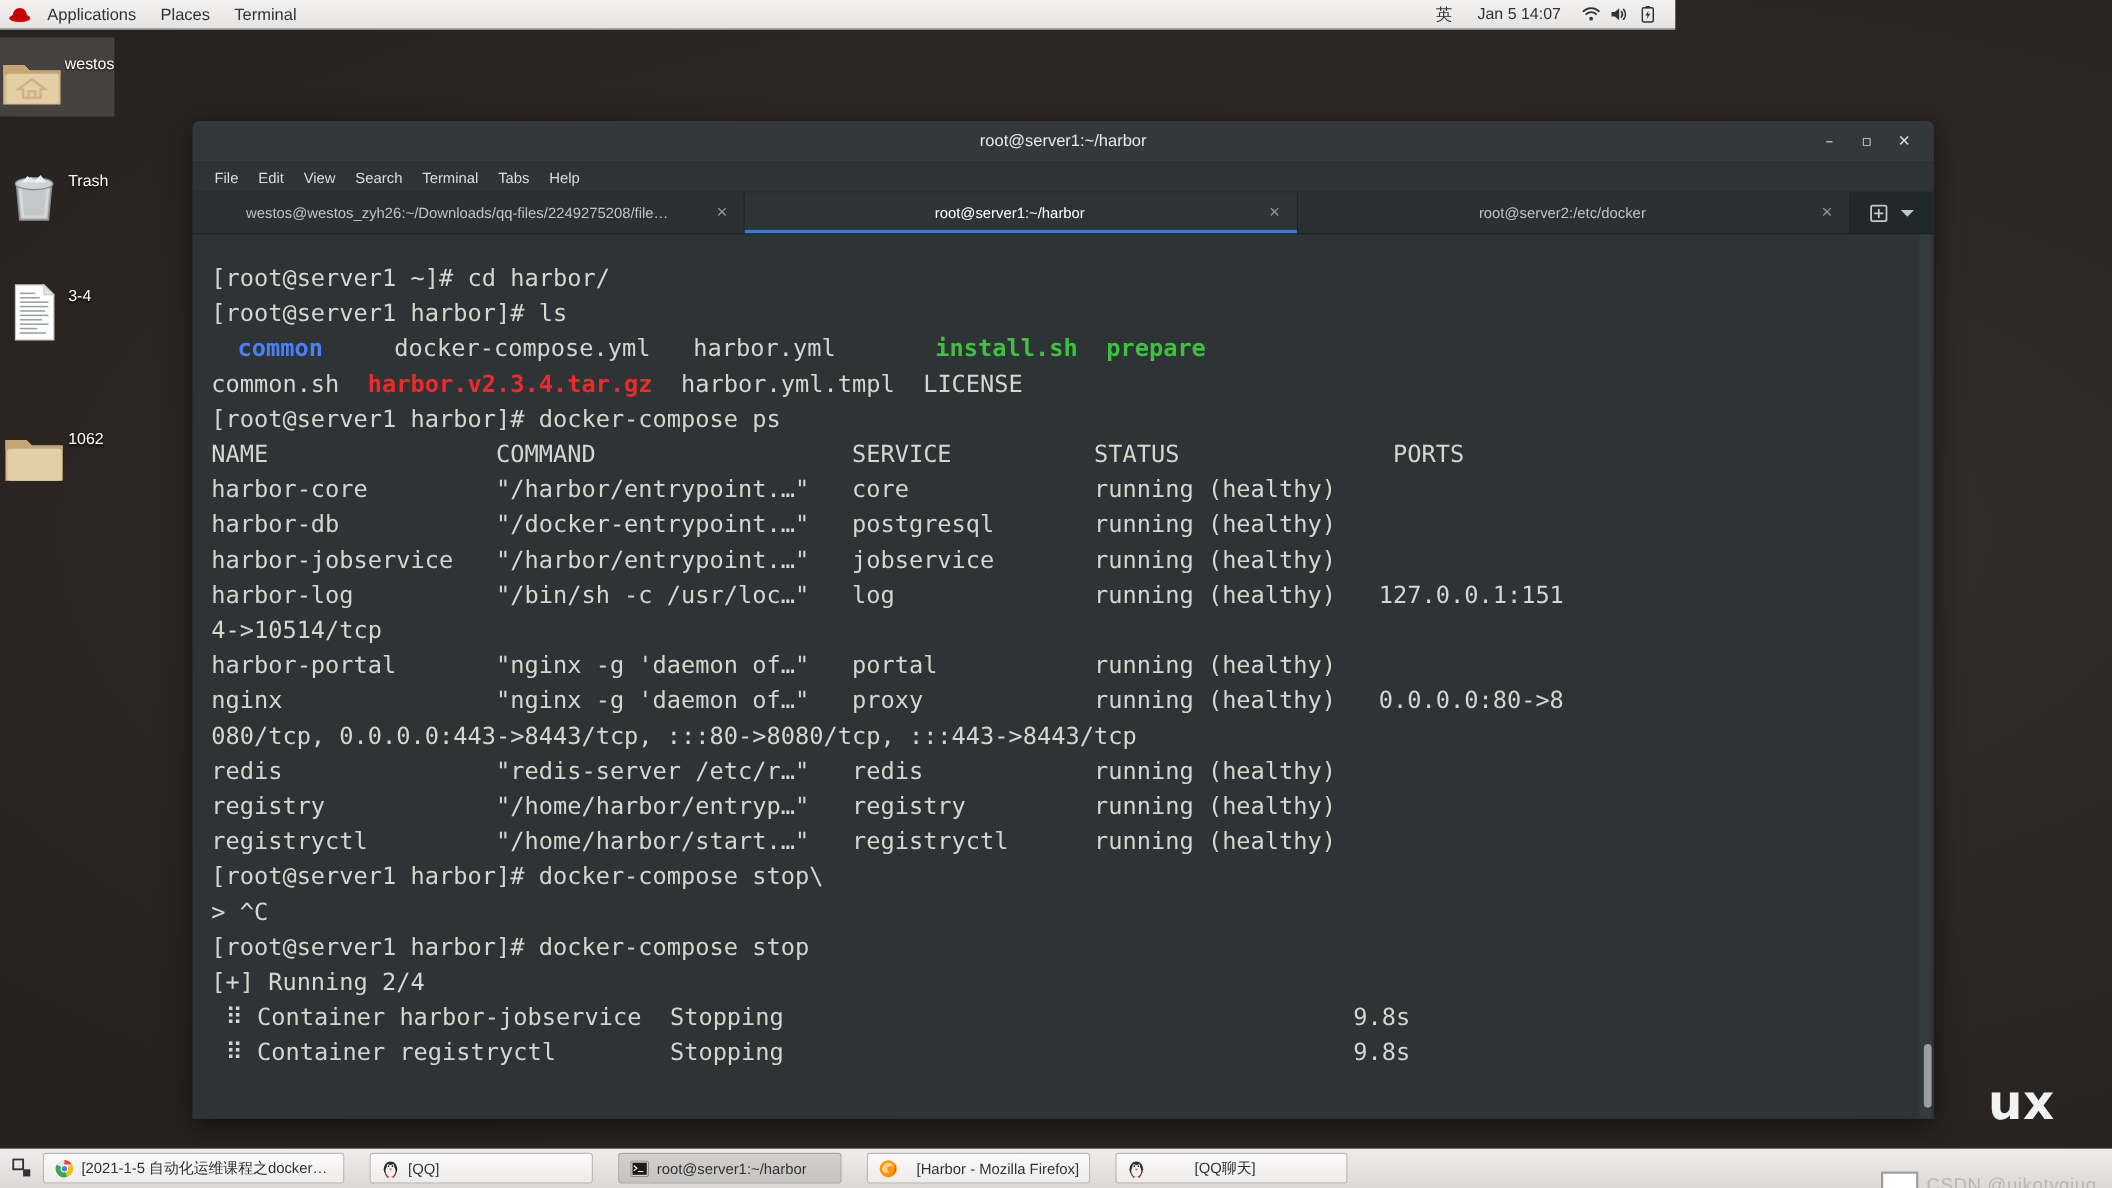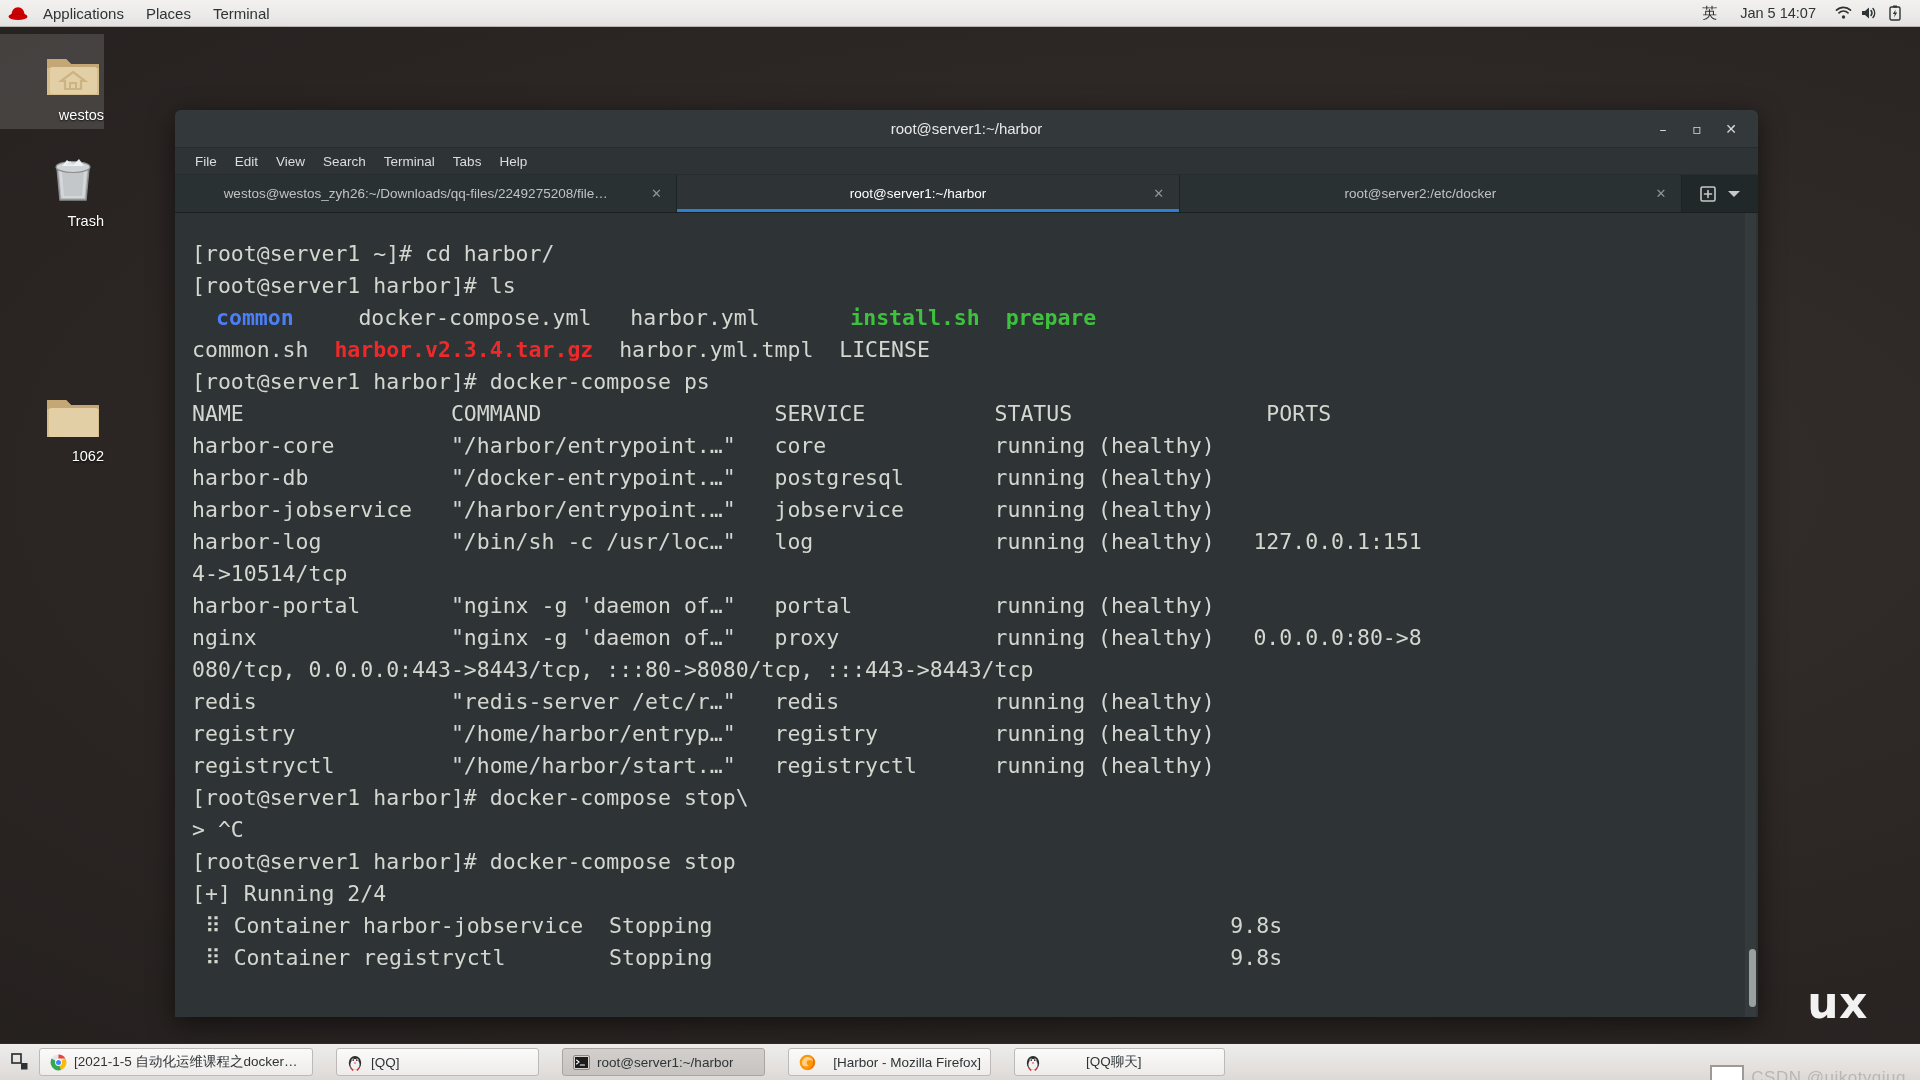--- a/index.html
+++ b/index.html
@@ -23,21 +23,21 @@
     font-weight: 700;
     color: #f2f2f2;
     letter-spacing: 0.5px;
     font-family: "DejaVu Sans", sans-serif;
     white-space: nowrap;
   }
 
   
   #top-panel {
     position: absolute; left: 0; top: 0;
-    width: 1920px; height: 27px;
+    width: 1523px; height: 27px;
     background: linear-gradient(180deg, #f2f1f0 0%, #eceae8 60%, #e4e2e0 100%);
     border-bottom: 1px solid #b6b3b0;
     display: flex; align-items: center;
     font-size: 15px; color: #2e3436;
     z-index: 50;
   }
   #top-panel .tp-left { display: flex; align-items: center; height: 100%; }
   #top-panel .tp-right { margin-left: auto; display: flex; align-items: center; height: 100%; padding-right: 12px; gap: 0; }
   .tp-item {
     padding: 0 11px; height: 100%;
@@ -47,22 +47,22 @@
   }
   .redhat-logo { width: 24px; height: 22px; display:flex; align-items:center; justify-content:center; margin-left: 6px; margin-right: 2px;}
   .tp-clock { padding: 0 14px; font-size: 14.5px; color: #2e3436; }
   .tp-lang { padding: 0 9px; font-size: 15px; color: #2e3436; font-family: "DejaVu Sans", sans-serif; }
   .tp-icon { width: 26px; height: 100%; display: flex; align-items: center; justify-content: center; }
 
   
   .desk-icon {
     position: absolute;
     width: 104px;
-    display: flex; flex-direction: column;
-    align-items: flex-end;
+    display: flex; flex-direction: row;
+    align-items: flex-start;
     padding-top: 10px;
     padding-bottom: 6px;
   }
   .desk-icon.selected { background: rgba(255,255,255,0.14); }
   .desk-icon .ico { width: 62px; height: 56px; display:flex; align-items:flex-end; justify-content:center; }
   .desk-icon .lbl {
     margin-top: 7px;
     color: #fff; font-size: 14.5px;
     text-shadow: 0 1px 2px rgba(0,0,0,0.85);
     font-family: "Liberation Sans", sans-serif;
@@ -279,20 +279,41 @@
         <path d="M13 16 L15.5 44 H38.5 L41 16 Z" fill="#d5d8da"></path>
         <path d="M16 18 L18 42 H36 L38 18 Z" fill="#c3c7ca"></path>
         <ellipse cx="27" cy="13" rx="17" ry="5.5" fill="#cfd3d6" stroke="#8a8d8f" stroke-width="1.2"></ellipse>
         <path d="M16 12 L21 6 L27 11 L33 5 L38 12 Z" fill="#eef3f6" opacity="0.95"></path>
         <path d="M20 11 L24 7 L28 11 Z" fill="#dde6ec"></path>
       </svg>
     </div>
     <div class="lbl">Trash</div>
   </div>
 
+  <div class="desk-icon" style="left:0px; top:245px;">
+    <div class="ico">
+      <svg width="46" height="54" viewBox="0 0 46 54">
+        <path d="M6 2 H32 L41 11 V52 H6 Z" fill="#ffffff" stroke="#c8c8c8" stroke-width="1"></path>
+        <path d="M32 2 V11 H41 Z" fill="#e4e4e4" stroke="#c8c8c8" stroke-width="1"></path>
+        <g fill="#9aa0a4">
+          <rect x="10" y="9" width="14" height="1.4"></rect>
+            <rect x="10" y="13" width="18" height="1.4"></rect>
+          <rect x="10" y="17" width="26" height="1.4"></rect>
+            <rect x="10" y="21" width="26" height="1.4"></rect>
+          <rect x="10" y="25" width="23" height="1.4"></rect>
+            <rect x="10" y="29" width="26" height="1.4"></rect>
+          <rect x="10" y="33" width="20" height="1.4"></rect>
+            <rect x="10" y="37" width="26" height="1.4"></rect>
+          <rect x="10" y="41" width="16" height="1.4"></rect>
+            <rect x="10" y="45" width="24" height="1.4"></rect>
+        </g>
+      </svg>
+    </div>
+    <div class="lbl">3-4</div>
+  </div>
 
   <div class="desk-icon" style="left:0px; top:375px;">
     <div class="ico">
       <svg width="58" height="48" viewBox="0 0 58 48">
         <path d="M3 7 H22 L27 12 H55 V44 H3 Z" fill="#d6bd8e"></path>
         <path d="M3 7 H22 L27 12 H55 V16 H3 Z" fill="#c4a774"></path>
         <rect x="5" y="15" width="49" height="29" rx="2" fill="#e3cfa6"></rect>
       </svg>
     </div>
     <div class="lbl">1062</div>

